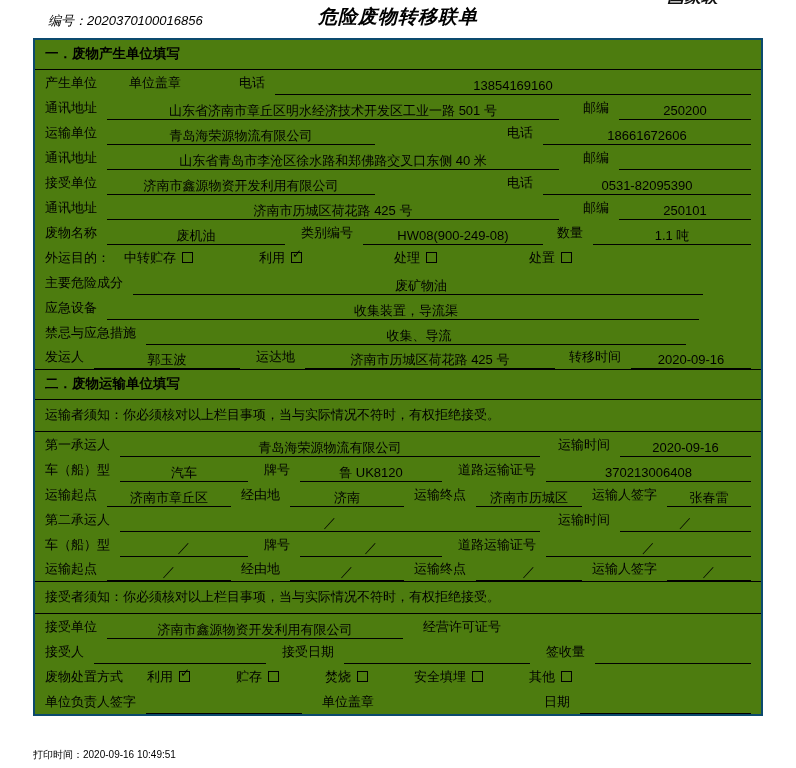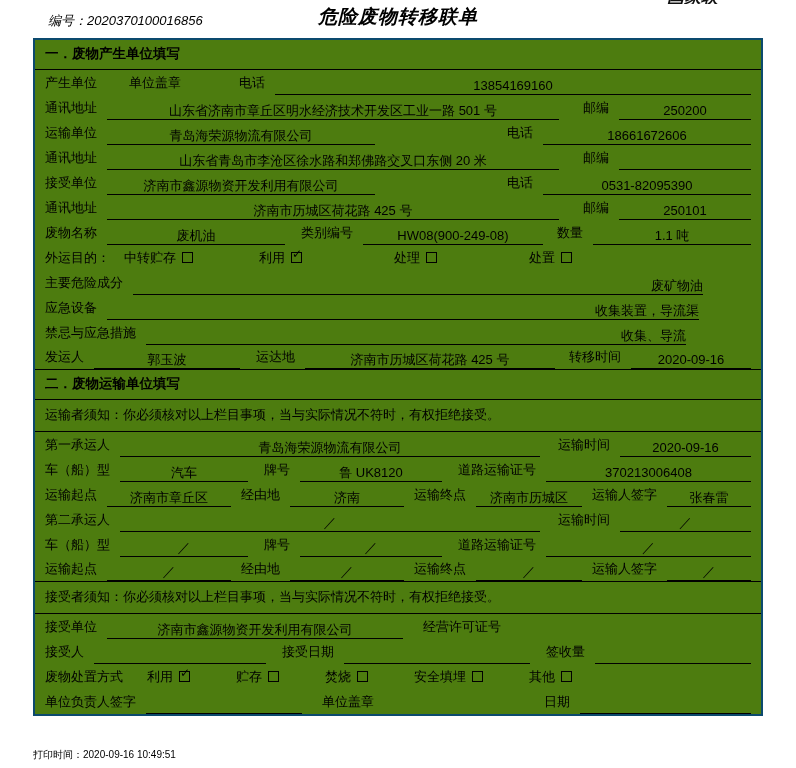--- a/index.html
+++ b/index.html
@@ -94,21 +94,21 @@
     border-bottom: 1px solid #000;
     padding-bottom: 2px;
     text-align: center;
     flex: none;
     overflow: hidden;
     height: 18px;
     line-height: 17px;
     box-sizing: border-box;
   }
   .val.left {
-    text-align: right;
+    text-align: center;
     padding-left: 6px;
   }
   .gap { flex: none; width: 10px; }
   .grow { flex: 1 1 auto; }
   .notice {
     padding: 6px 10px 7px 10px;
     font-size: 13px;
     border-bottom: 1px solid #000;
   }
   .cb {
@@ -185,21 +185,21 @@
       <div class="lbl" style="visibility:hidden">单位盖章</div>
       <div class="gap" style="width:58px"></div>
       <div class="lbl">电话</div>
       <div class="gap"></div>
       <div class="val grow">18661672606</div>
     </div>
 
     <div class="row">
       <div class="lbl">通讯地址</div>
       <div class="gap"></div>
-      <div class="val" style="width:452px">山东省青岛市李沧区徐水路和郑佛路交叉口东侧 20 米</div>
+      <div class="val" style="width:452px">山东省青岛市李沧区徐水路和郑佛路交叉口东侧 40 米</div>
       <div class="gap" style="width:24px"></div>
       <div class="lbl">邮编</div>
       <div class="gap"></div>
       <div class="val grow"></div>
     </div>
 
     <div class="row">
       <div class="lbl">接受单位</div>
       <div class="gap"></div>
       <div class="val" style="width:268px">济南市鑫源物资开发利用有限公司</div>

